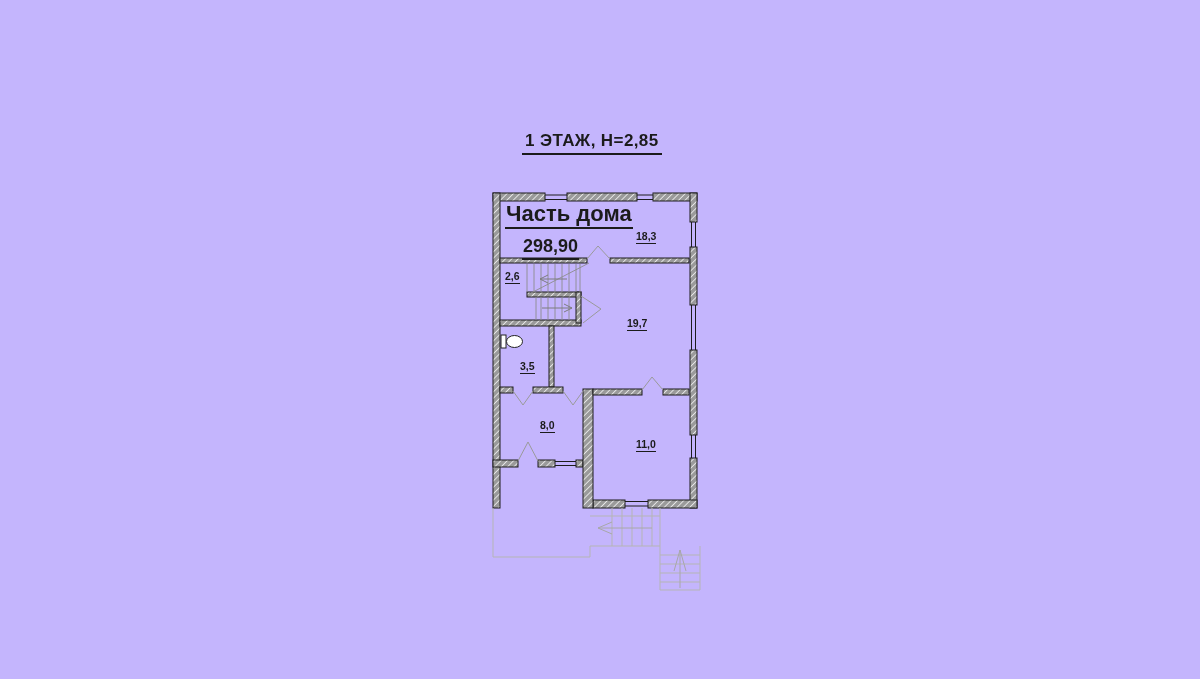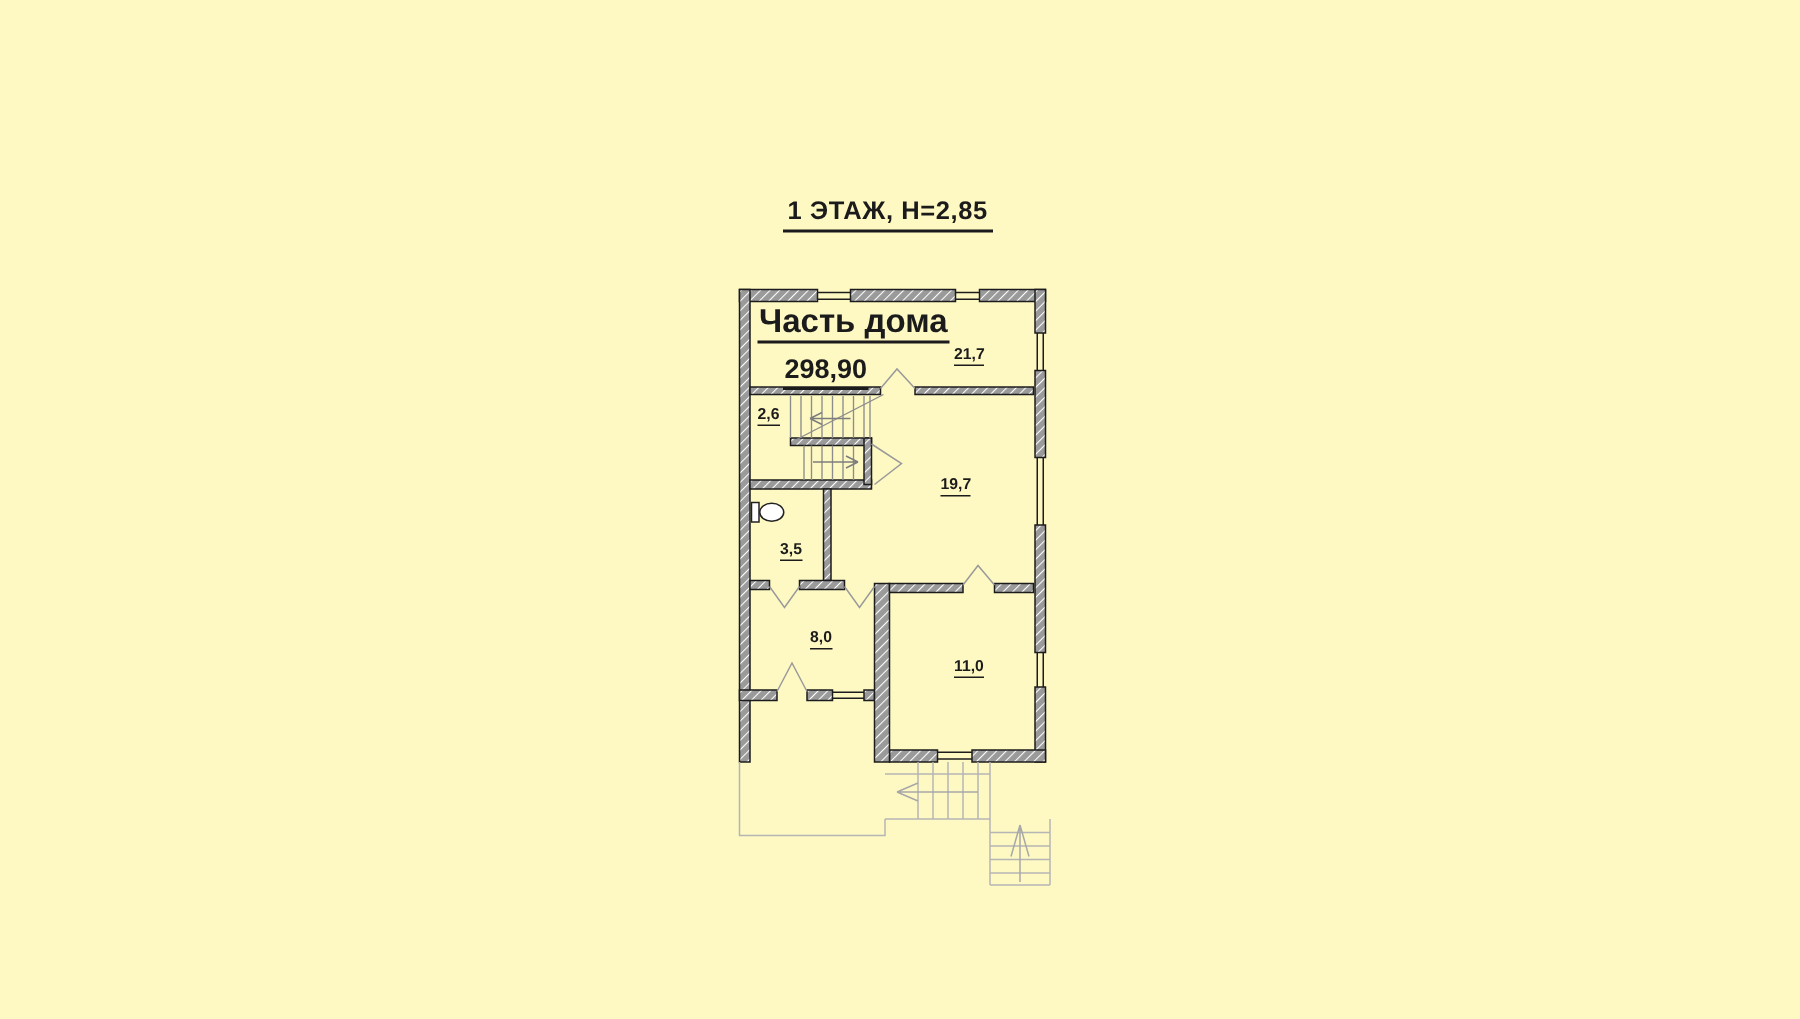--- a/index.html
+++ b/index.html
@@ -1,19 +1,19 @@
 <!DOCTYPE html>
 <html><head>
 <meta charset="utf-8">
 <style>
   html,body{margin:0;padding:0;background:#ffffff;}
   .canvas{
     position:relative;
     width:1200px;height:679px;
-    background:#fef9c3;
+    background:#c4b5fd;
     overflow:hidden;
     font-family:"Liberation Sans","DejaVu Sans",sans-serif;
     color:#1b1b1b;
   }
   .plan-svg{position:absolute;left:0;top:0;}
   .lbl{
     position:absolute;
     font-weight:bold;
     white-space:nowrap;
     color:#1b1b1b;
@@ -147,20 +147,20 @@
       <path d="M652,528 H598 M598,528 L612,522 M598,528 L612,534"></path>
       <path d="M680,588 V550 M680,550 L674,571 M680,550 L686,571"></path>
     </g>
   </svg>
 
   <div class="lbl title" style="left:522px;top:131px;">1 ЭТАЖ, Н=2,85</div>
 
   <div class="lbl stamp1" style="left:505px;top:201px;">Часть дома</div>
   <div class="lbl stamp2" style="left:522px;top:208px;margin-top:28px;">298,90</div>
 
-  <div class="lbl area" style="left:636px;top:230px;">21,7</div>
+  <div class="lbl area" style="left:636px;top:230px;">18,3</div>
   <div class="lbl area" style="left:505px;top:270px;">2,6</div>
   <div class="lbl area" style="left:627px;top:317px;">19,7</div>
   <div class="lbl area" style="left:520px;top:360px;">3,5</div>
   <div class="lbl area" style="left:540px;top:419px;">8,0</div>
   <div class="lbl area" style="left:636px;top:438px;text-align:right;">11,0</div>
 
 </div>
 
 </body></html>

